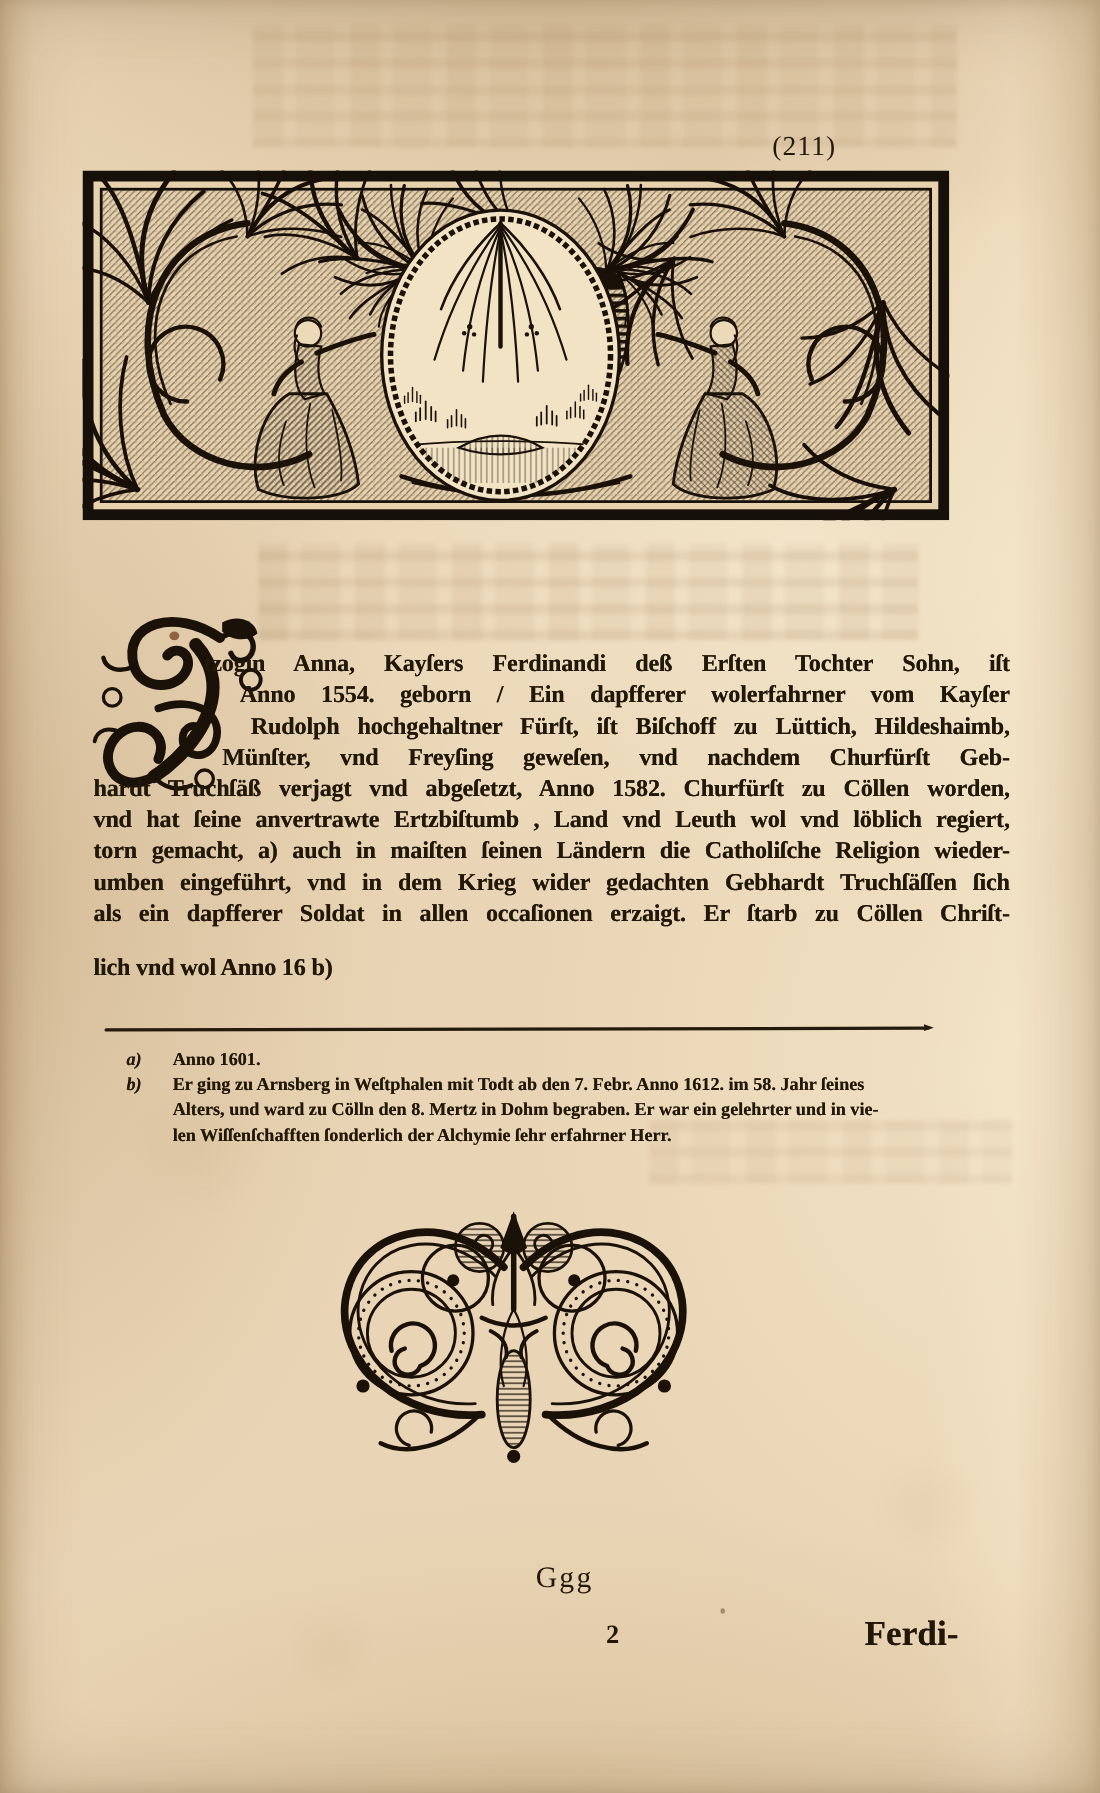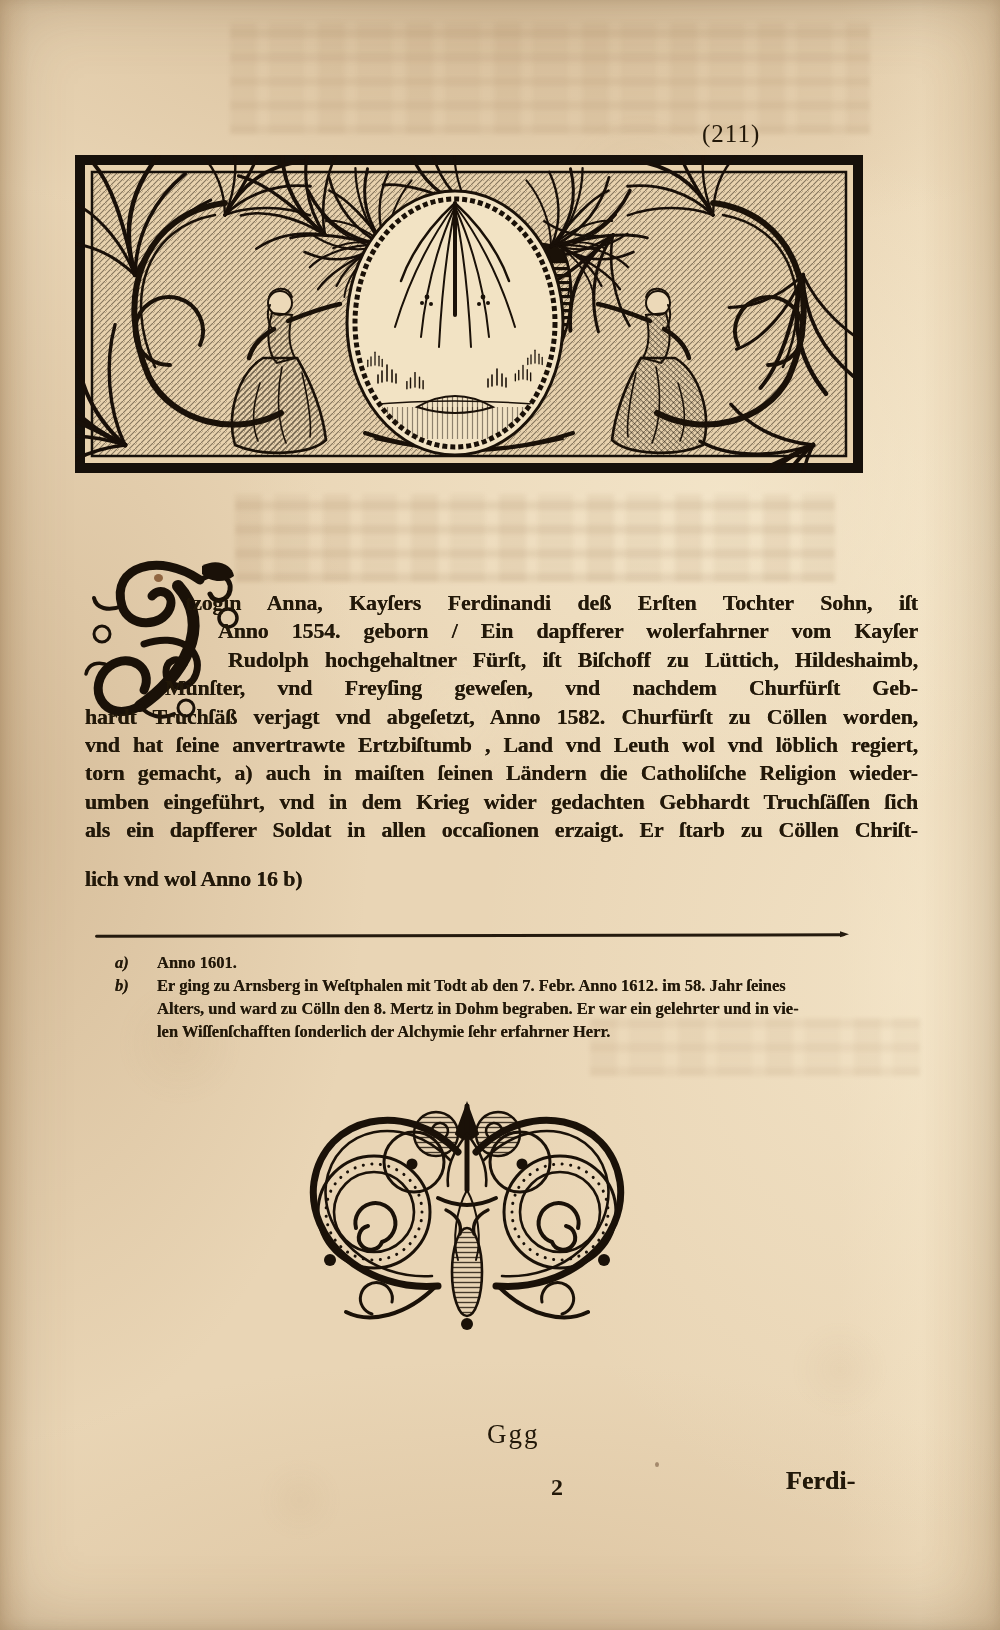--- a/index.html
+++ b/index.html
@@ -40,37 +40,37 @@
 
   .text-block{
     position:absolute;left:85px;top:589px;width:833px;
     font-weight:bold;font-size:22px;line-height:28.4px;
     letter-spacing:-0.2px;
     text-shadow:0 0 .5px rgba(34,24,9,.85);
   }
   .text-block .ln{text-align:justify;text-align-last:justify;white-space:nowrap;}
   .text-block .ln.last{text-align-last:left;white-space:normal;margin-top:20px;}
   .i0{margin-left:165px;} .i1{margin-left:100px;} .i2{margin-left:133px;}
-  .i3{margin-left:143px;} .i4{margin-left:80px;}
+  .i3{margin-left:143px;} .i4{margin-left:117px;}
 
   .fn-rule{position:absolute;left:95px;top:934px;width:750px;height:3px;
     background:#241a0e;transform:rotate(-.12deg);border-radius:2px;}
   .fn-rule::after{content:"";position:absolute;right:-4px;top:-2px;border-left:9px solid #241a0e;
     border-top:3px solid transparent;border-bottom:3px solid transparent;}
 
   .footnotes{position:absolute;left:115px;top:951px;width:806px;
     font-weight:bold;font-size:16.5px;line-height:23px;
     text-shadow:0 0 .4px rgba(34,24,9,.8);}
   .fn-row{display:flex;align-items:flex-start;}
   .fn-marker{width:42px;flex:0 0 42px;font-style:italic;}
   .fn-lines{flex:1;}
 
   .signature{position:absolute;left:487px;top:1419px;font-size:27px;letter-spacing:2px;}
   .signature-num{position:absolute;left:551px;top:1474px;font-size:24px;font-weight:bold;}
-  .catchword{position:absolute;left:786px;top:1466px;font-size:26px;font-weight:bold;
+  .catchword{position:absolute;left:786px;top:1466px;font-size:32px;font-weight:bold;
     text-shadow:0 0 .5px rgba(34,24,9,.85);}
 
   svg .ink{stroke:#1a1108;fill:none;stroke-linecap:round;}
 </style>
 </head>
 <body>
 
 <div class="vignette"></div>
 <div class="mottle"></div>
 

